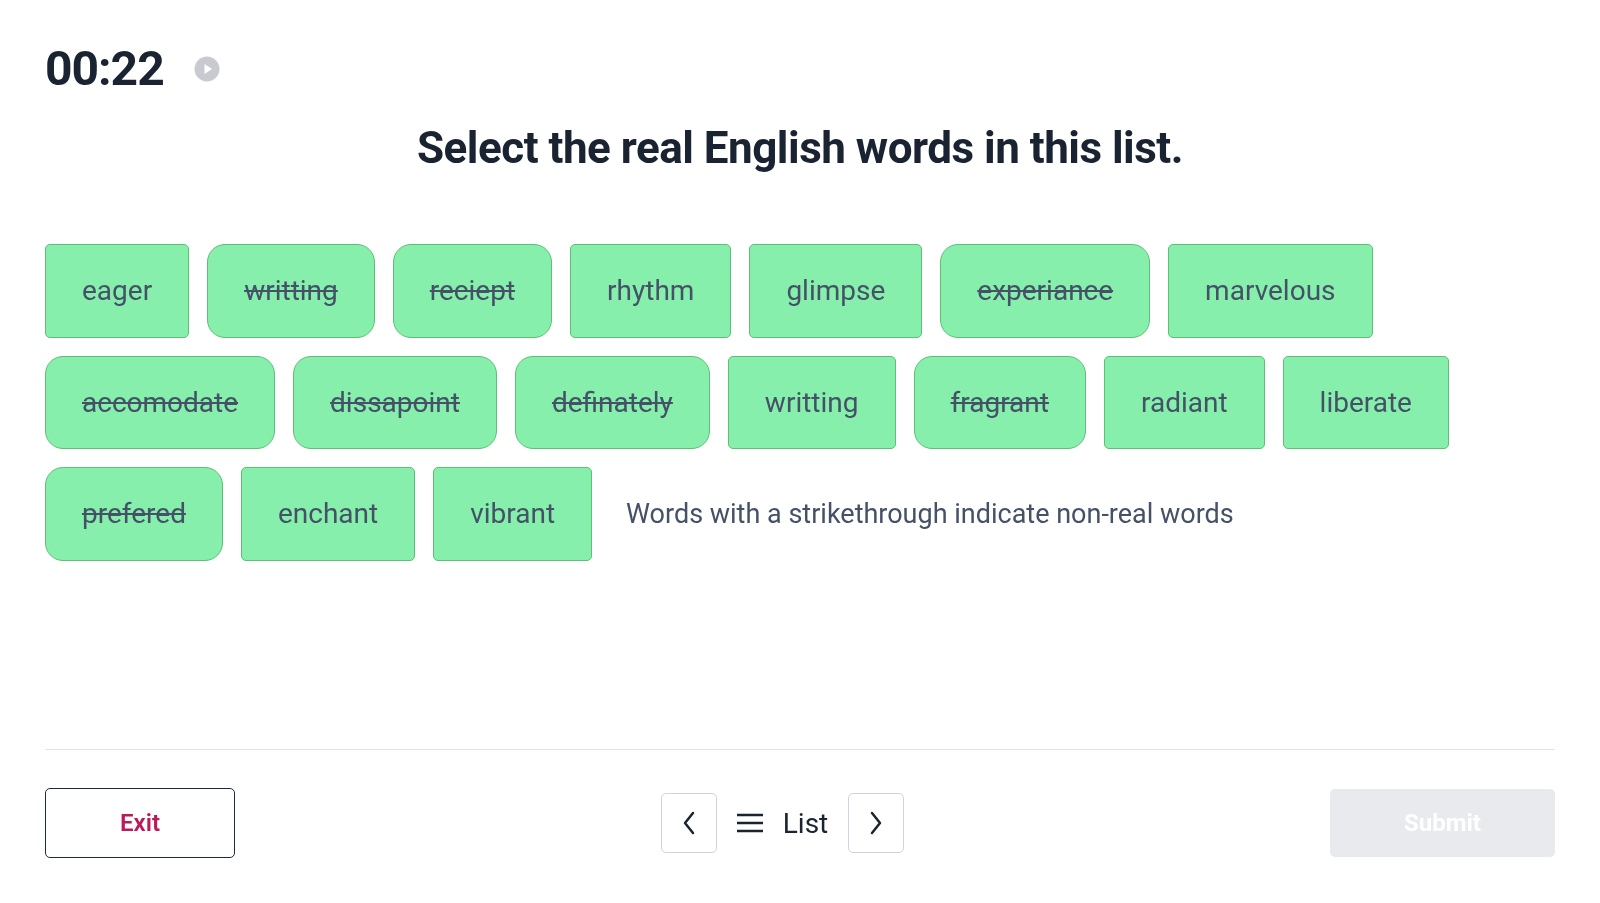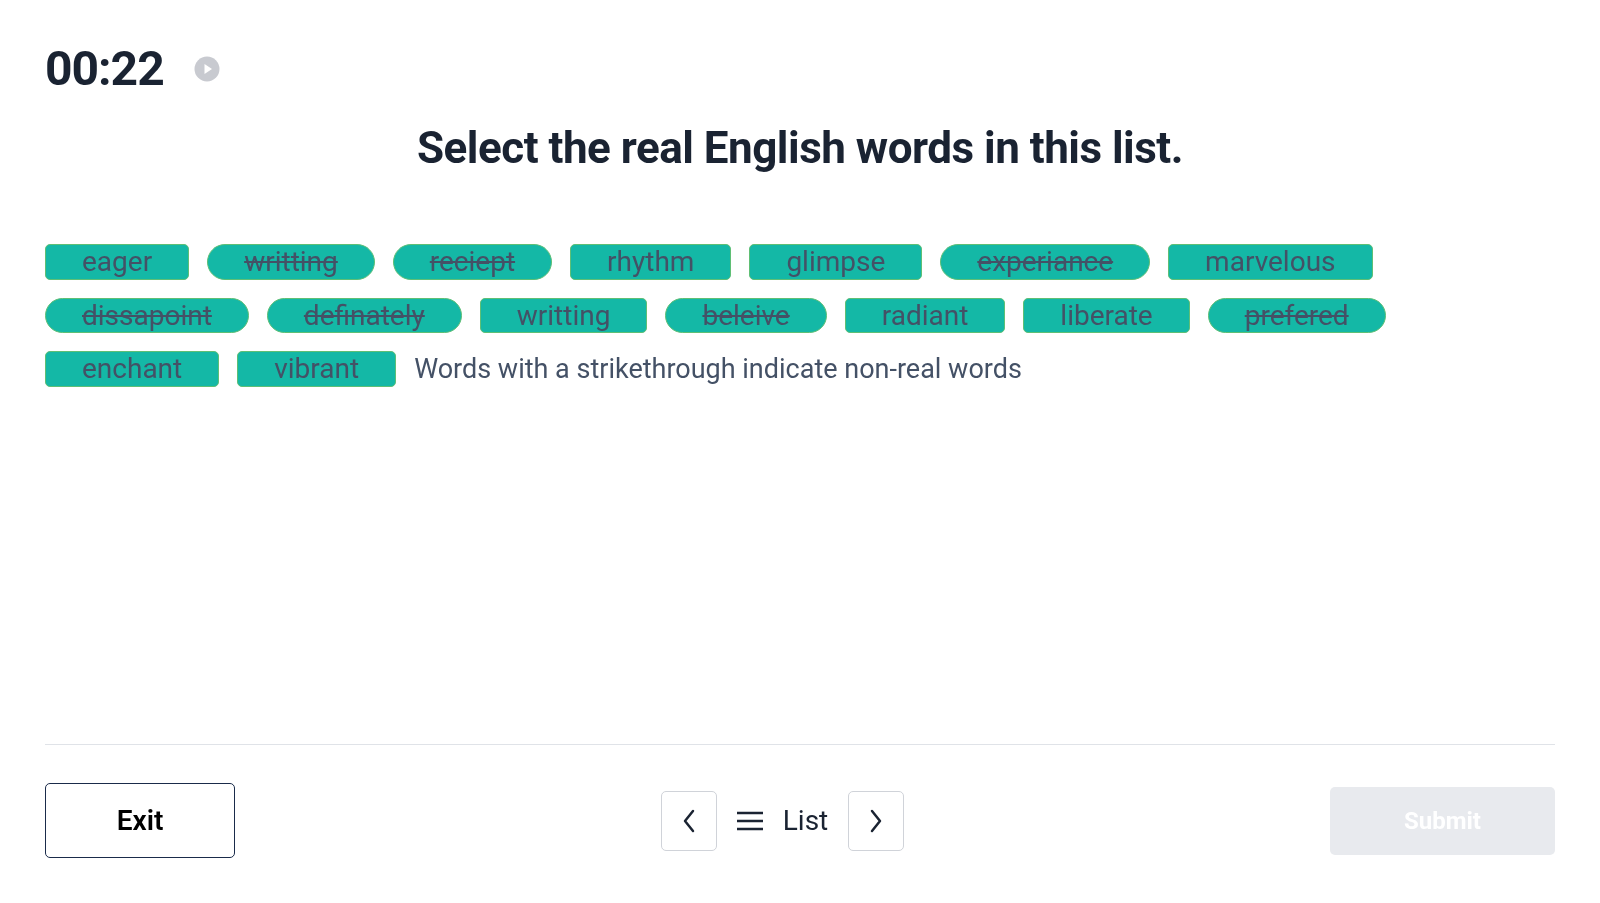--- a/index.html
+++ b/index.html
@@ -45,43 +45,43 @@
       margin-bottom: 70px;
       letter-spacing: -0.5px;
     }
     .words-grid {
       display: flex;
       flex-wrap: wrap;
       gap: 18px;
       align-items: center;
     }
     .word-chip {
-      background: #14b8a6;
+      background: #86efac;
       border: 1.5px solid #5fbf75;
       border-radius: 5px;
-      padding: 0 36px;
+      padding: 29px 36px;
       font-size: 28px;
       color: #445166;
       cursor: pointer;
       display: flex;
       align-items: center;
       justify-content: center;
       line-height: 1.2;
     }
     .word-chip.strike {
       text-decoration: line-through;
       text-decoration-thickness: 2px;
       border-radius: 18px;
     }
     .hint-text {
       font-size: 27px;
       color: #445166;
       display: flex;
       align-items: center;
-      margin-left: 0;
+      margin-left: 16px;
     }
     .footer {
       position: absolute;
       bottom: 0;
       left: 0;
       right: 0;
       padding: 0 45px 45px 45px;
     }
     .footer-divider {
       height: 1px;
@@ -89,22 +89,22 @@
       margin-bottom: 38px;
     }
     .footer-controls {
       display: flex;
       align-items: center;
       justify-content: space-between;
     }
     .exit-button {
       border: 1.5px solid #1a2b4a;
       background: #ffffff;
-      color: #000000;
-      font-size: 28px;
+      color: #be185d;
+      font-size: 24px;
       font-weight: 600;
       padding: 20px 0;
       width: 190px;
       border-radius: 5px;
       cursor: pointer;
     }
     .nav-center {
       display: flex;
       align-items: center;
       gap: 20px;
@@ -165,24 +165,25 @@
 
   <div class="words-grid" id="words-grid">
 
     <div class="word-chip">eager</div>
       <div class="word-chip strike">writting</div>
       <div class="word-chip strike">reciept</div>
       <div class="word-chip">rhythm</div>
       <div class="word-chip">glimpse</div>
       <div class="word-chip strike">experiance</div>
       <div class="word-chip">marvelous</div>
+      <div class="word-chip strike">accomodate</div>
       <div class="word-chip strike">dissapoint</div>
       <div class="word-chip strike">definately</div>
       <div class="word-chip">writting</div>
-      <div class="word-chip strike">beleive</div>
+      <div class="word-chip strike">fragrant</div>
       <div class="word-chip">radiant</div>
       <div class="word-chip">liberate</div>
       <div class="word-chip strike">prefered</div>
       <div class="word-chip">enchant</div>
       <div class="word-chip">vibrant</div>
       <span class="hint-text" id="hint-el">Words with a strikethrough indicate non-real words</span>
   </div>
 
   <div class="footer">
     <div class="footer-divider"></div>

